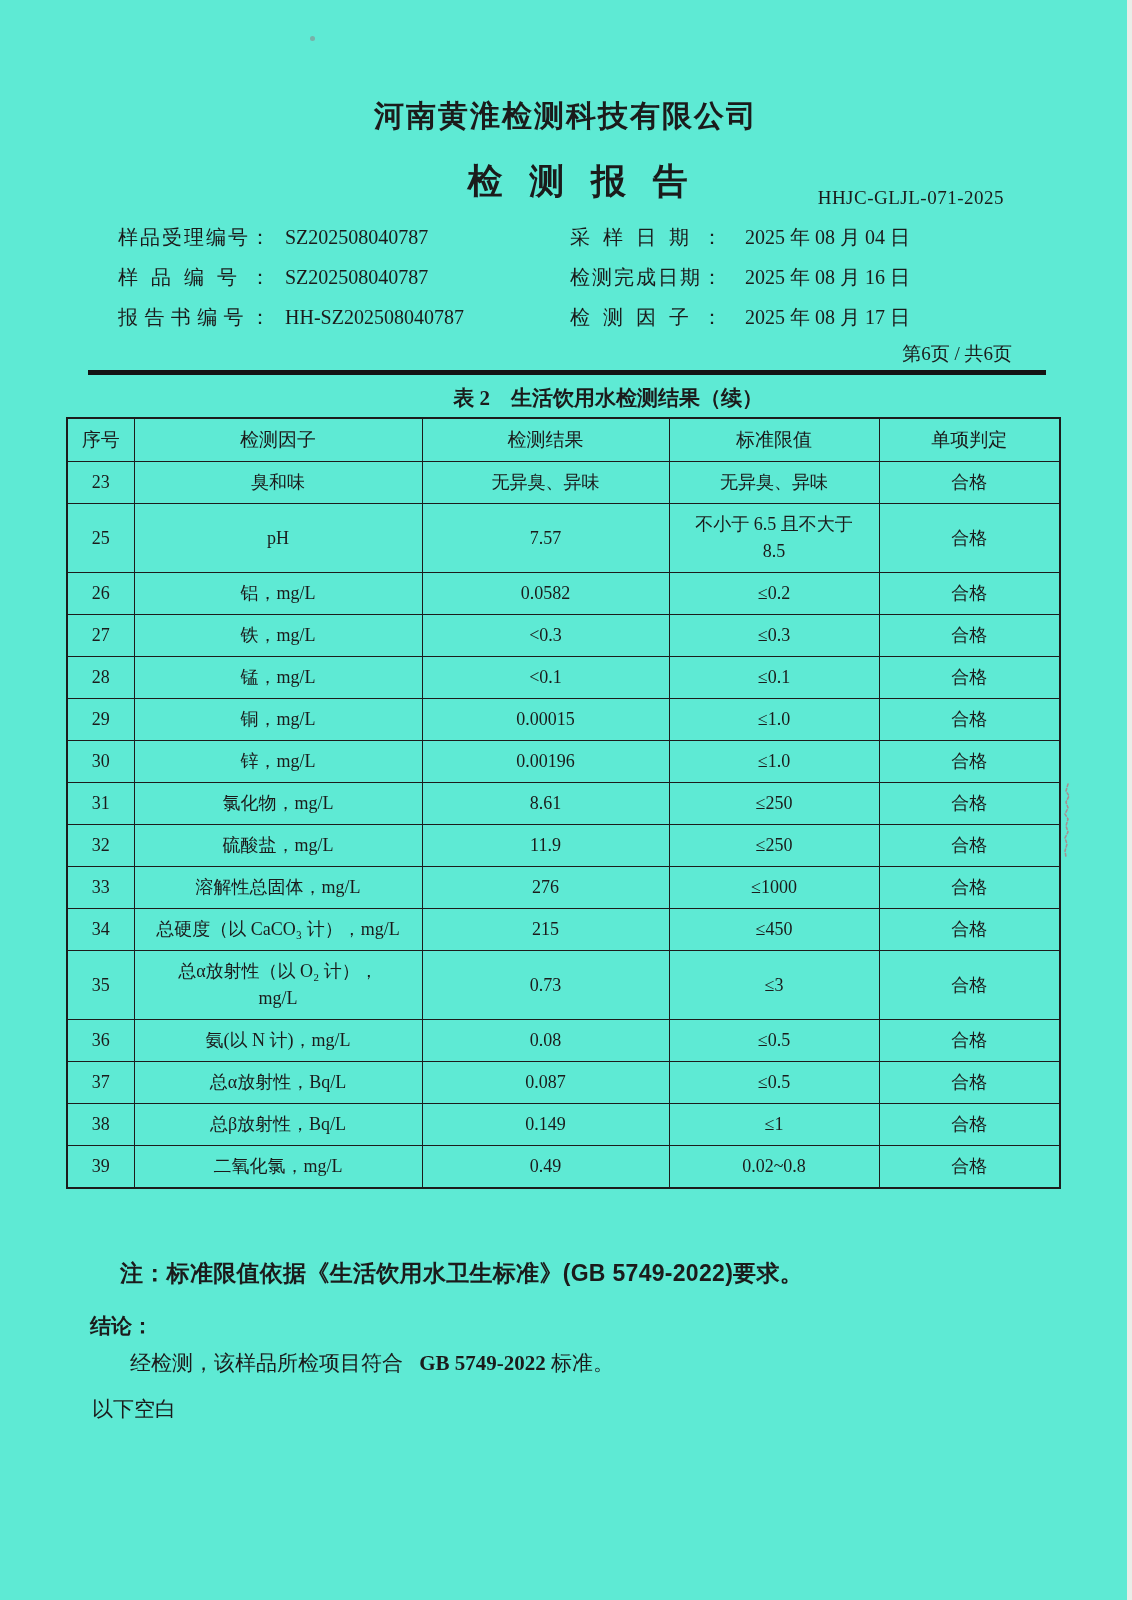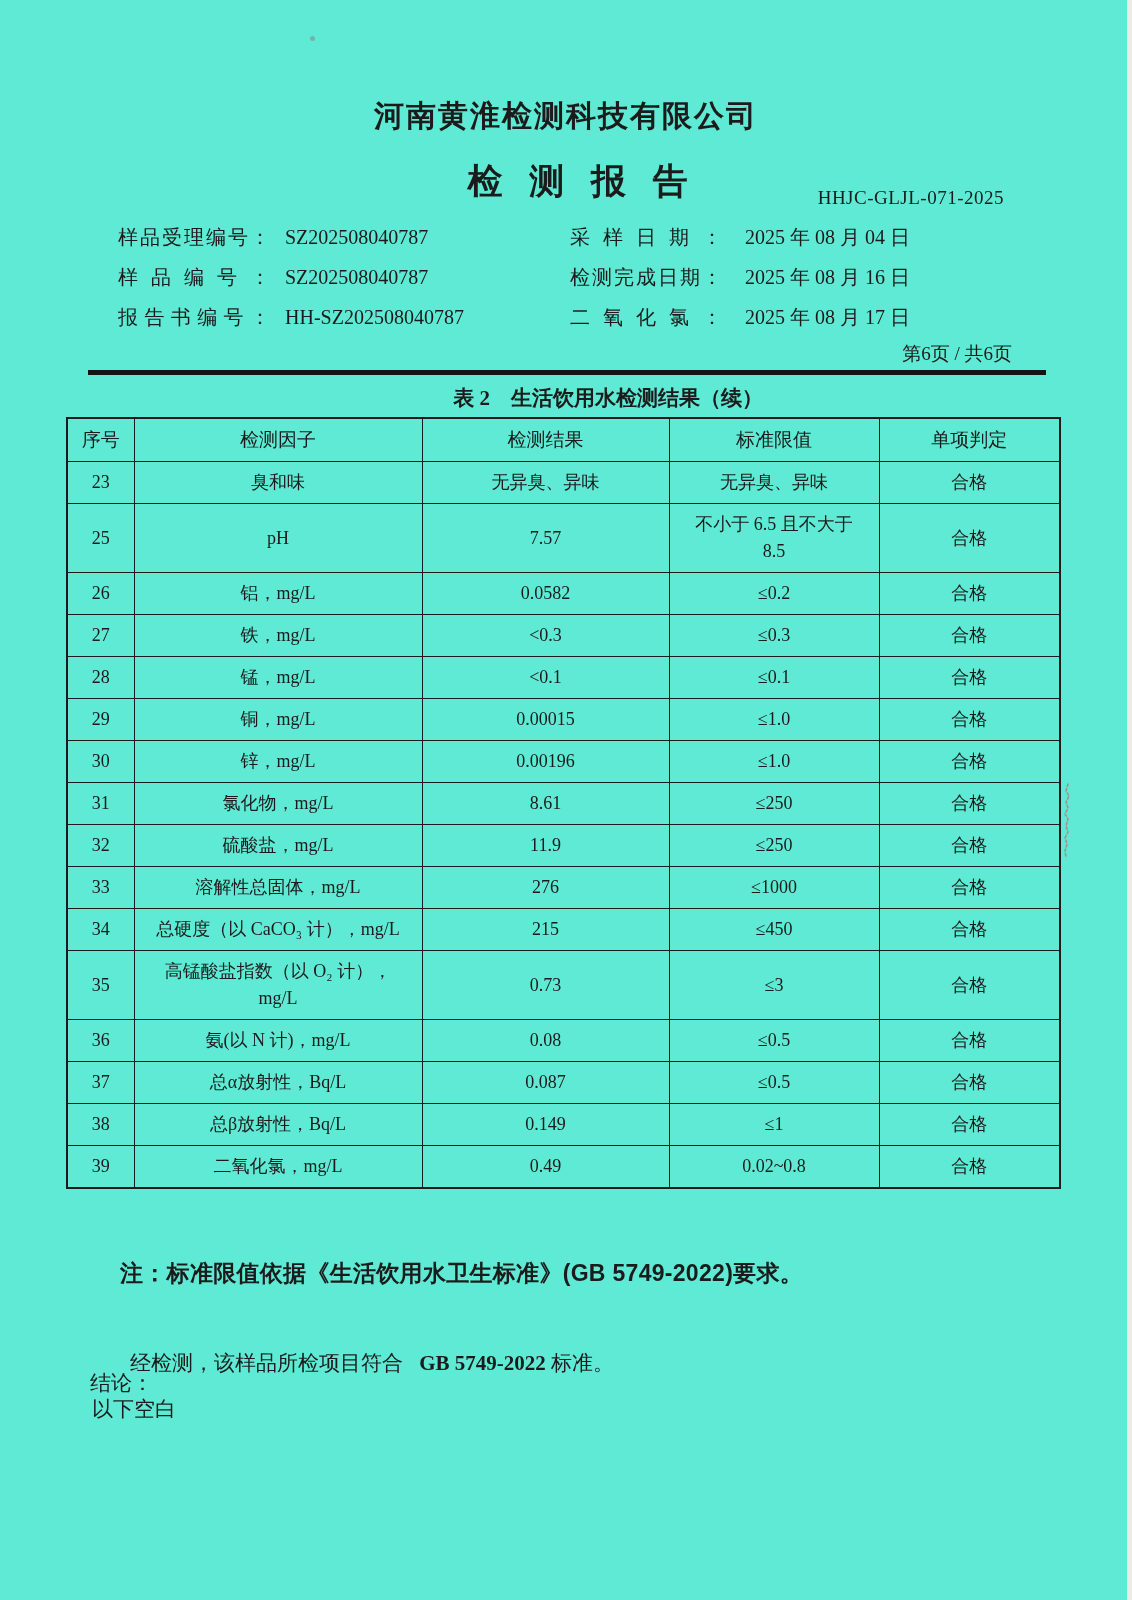--- a/index.html
+++ b/index.html
@@ -42,21 +42,21 @@
   .results-table th,
   .results-table td{border:1.6px solid #1c1c1c;}
   .results-table{border-width:2.5px;}
   .results-table th{height:42px;font-size:19px;font-weight:normal;text-align:center;padding:0 4px;}
   .results-table td{font-size:18px;text-align:center;vertical-align:middle;
     padding:7px 12px;line-height:27px;white-space:pre-line;}
 
   
   .table-note{position:absolute;left:120px;top:1258px;font-size:23px;font-weight:600;
     font-family:"Liberation Sans","DejaVu Sans",sans-serif;letter-spacing:.3px;}
-  .conclusion-heading{position:absolute;left:90px;top:1369px;font-size:21px;font-weight:400;
+  .conclusion-heading{position:absolute;left:90px;top:1312px;font-size:21px;font-weight:700;
     font-family:"Liberation Sans","DejaVu Sans",sans-serif;}
   .conclusion-text{position:absolute;left:130px;top:1349px;font-size:21px;}
   .conclusion-text .std{font-weight:bold;margin-left:11px;}
   .below-blank{position:absolute;left:92px;top:1395px;font-size:21px;}
 </style>
 </head>
 <body>
 
 <div class="page">
 
@@ -78,21 +78,21 @@
     </div>
     <div class="info-row">
       <span class="info-label">样品编号：</span>
       <span class="info-value-left">SZ202508040787</span>
       <span class="info-label">检测完成日期：</span>
       <span class="info-value-right">2025 年 08 月 16 日</span>
     </div>
     <div class="info-row">
       <span class="info-label">报告书编号：</span>
       <span class="info-value-left">HH-SZ202508040787</span>
-      <span class="info-label">二氧化氯：</span>
+      <span class="info-label">检测因子：</span>
       <span class="info-value-right">2025 年 08 月 17 日</span>
     </div>
   </div>
 
   <div class="page-indicator">第6页 / 共6页</div>
 
   <div class="divider"></div>
 
   <div class="table-title">表 2　生活饮用水检测结果（续）</div>
 
@@ -187,21 +187,21 @@
         </tr>
         <tr>
           <td>34</td>
           <td>总硬度（以 CaCO₃ 计），mg/L</td>
           <td>215</td>
           <td>≤450</td>
           <td>合格</td>
         </tr>
         <tr>
           <td>35</td>
-          <td>高锰酸盐指数（以 O₂ 计），
+          <td>总α放射性（以 O₂ 计），
 mg/L</td>
           <td>0.73</td>
           <td>≤3</td>
           <td>合格</td>
         </tr>
         <tr>
           <td>36</td>
           <td>氨(以 N 计)，mg/L</td>
           <td>0.08</td>
           <td>≤0.5</td>

